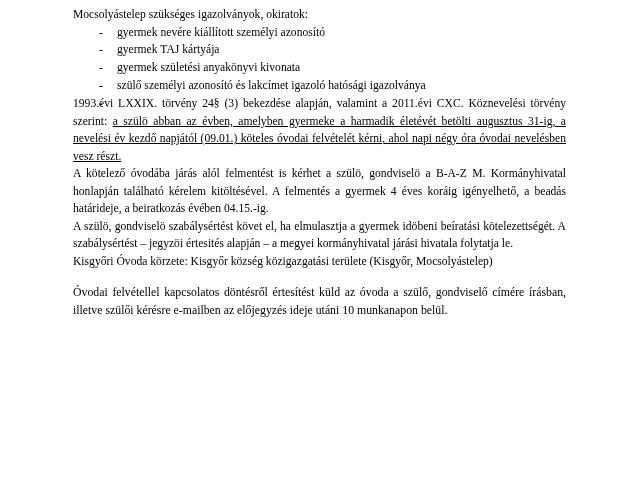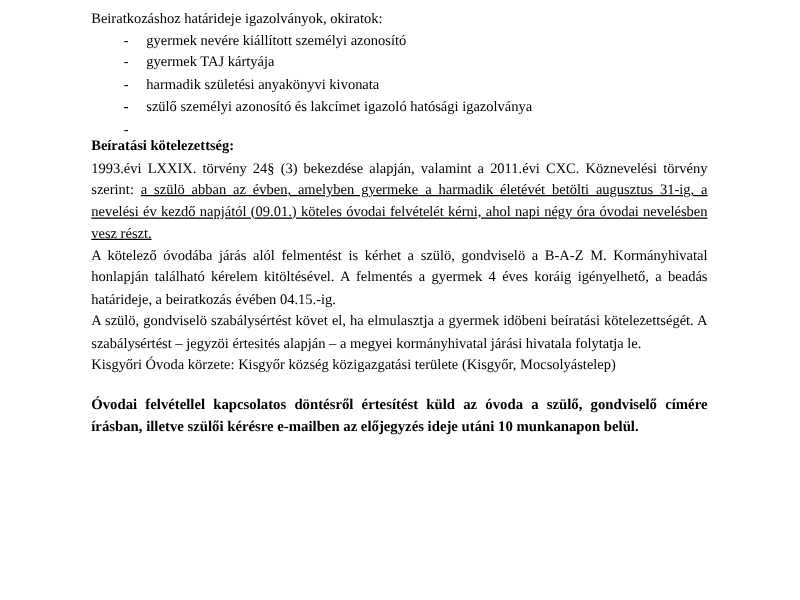--- a/index.html
+++ b/index.html
@@ -59,64 +59,63 @@
     line-height: 17.5px;
     margin: 13px 0 0 0;
   }
   .gap-before {
     margin-top: 13px;
   }
   .u {
     text-decoration: underline;
   }
   .final {
-    font-weight: bold;
+    font-weight: normal;
     font-size: 11.8px;
     line-height: 18px;
     margin-top: 13px;
     text-align: justify;
   }
   .plainline {
     text-align: left;
   }
 </style>
 </head>
 <body>
 
 <div class="page">
   <div class="doc">
 
-    <p class="para intro plainline">Beiratkozáshoz határideje igazolványok, okiratok:</p>
+    <p class="para intro plainline">Mocsolyástelep szükséges igazolványok, okiratok:</p>
 
     <ul class="doclist">
       <li>
         <span class="dash">-</span>
         <span>gyermek nevére kiállított személyi azonosító</span>
       </li>
       <li>
         <span class="dash">-</span>
         <span>gyermek TAJ kártyája</span>
       </li>
       <li>
         <span class="dash">-</span>
-        <span>harmadik születési anyakönyvi kivonata</span>
+        <span>gyermek születési anyakönyvi kivonata</span>
       </li>
       <li>
         <span class="dash">-</span>
       </li>
       <li>
         <span class="dash">-</span>
         <span>szülő személyi azonosító és lakcímet igazoló hatósági igazolványa</span>
       </li>
       <li>
         <span class="dash">-</span>
       </li>
     </ul>
 
-    <p class="bold-head plainline">Beíratási kötelezettség:</p>
 
     <p class="para gap-before"><span>1993.évi LXXIX. törvény 24§ (3) bekezdése alapján, valamint a 2011.évi CXC. Köznevelési törvény szerint: </span><span class="u">a szülö abban az évben, amelyben gyermeke a harmadik életévét betölti augusztus 31-ig, a nevelési év kezdő napjától (09.01.) köteles óvodai felvételét kérni, ahol napi négy óra óvodai nevelésben vesz részt.</span></p>
 
     <p class="para gap-before">A kötelező óvodába járás alól felmentést is kérhet a szülö, gondviselö a B-A-Z M. Kormányhivatal honlapján található kérelem kitöltésével. A felmentés a gyermek 4 éves koráig igényelhető, a beadás határideje, a beiratkozás évében 04.15.-ig.</p>
 
     <p class="para gap-before">A szülö, gondviselö szabálysértést követ el, ha elmulasztja a gyermek idöbeni beíratási kötelezettségét. A szabálysértést – jegyzöi értesités alapján – a megyei kormányhivatal járási hivatala folytatja le.</p>
 
     <p class="para gap-before plainline">Kisgyőri Óvoda körzete: Kisgyőr község közigazgatási területe (Kisgyőr, Mocsolyástelep)</p>
 
     <p class="final">Óvodai felvétellel kapcsolatos döntésről értesítést küld az óvoda a szülő, gondviselő címére írásban, illetve szülői kérésre e-mailben az előjegyzés ideje utáni 10 munkanapon belül.</p>

